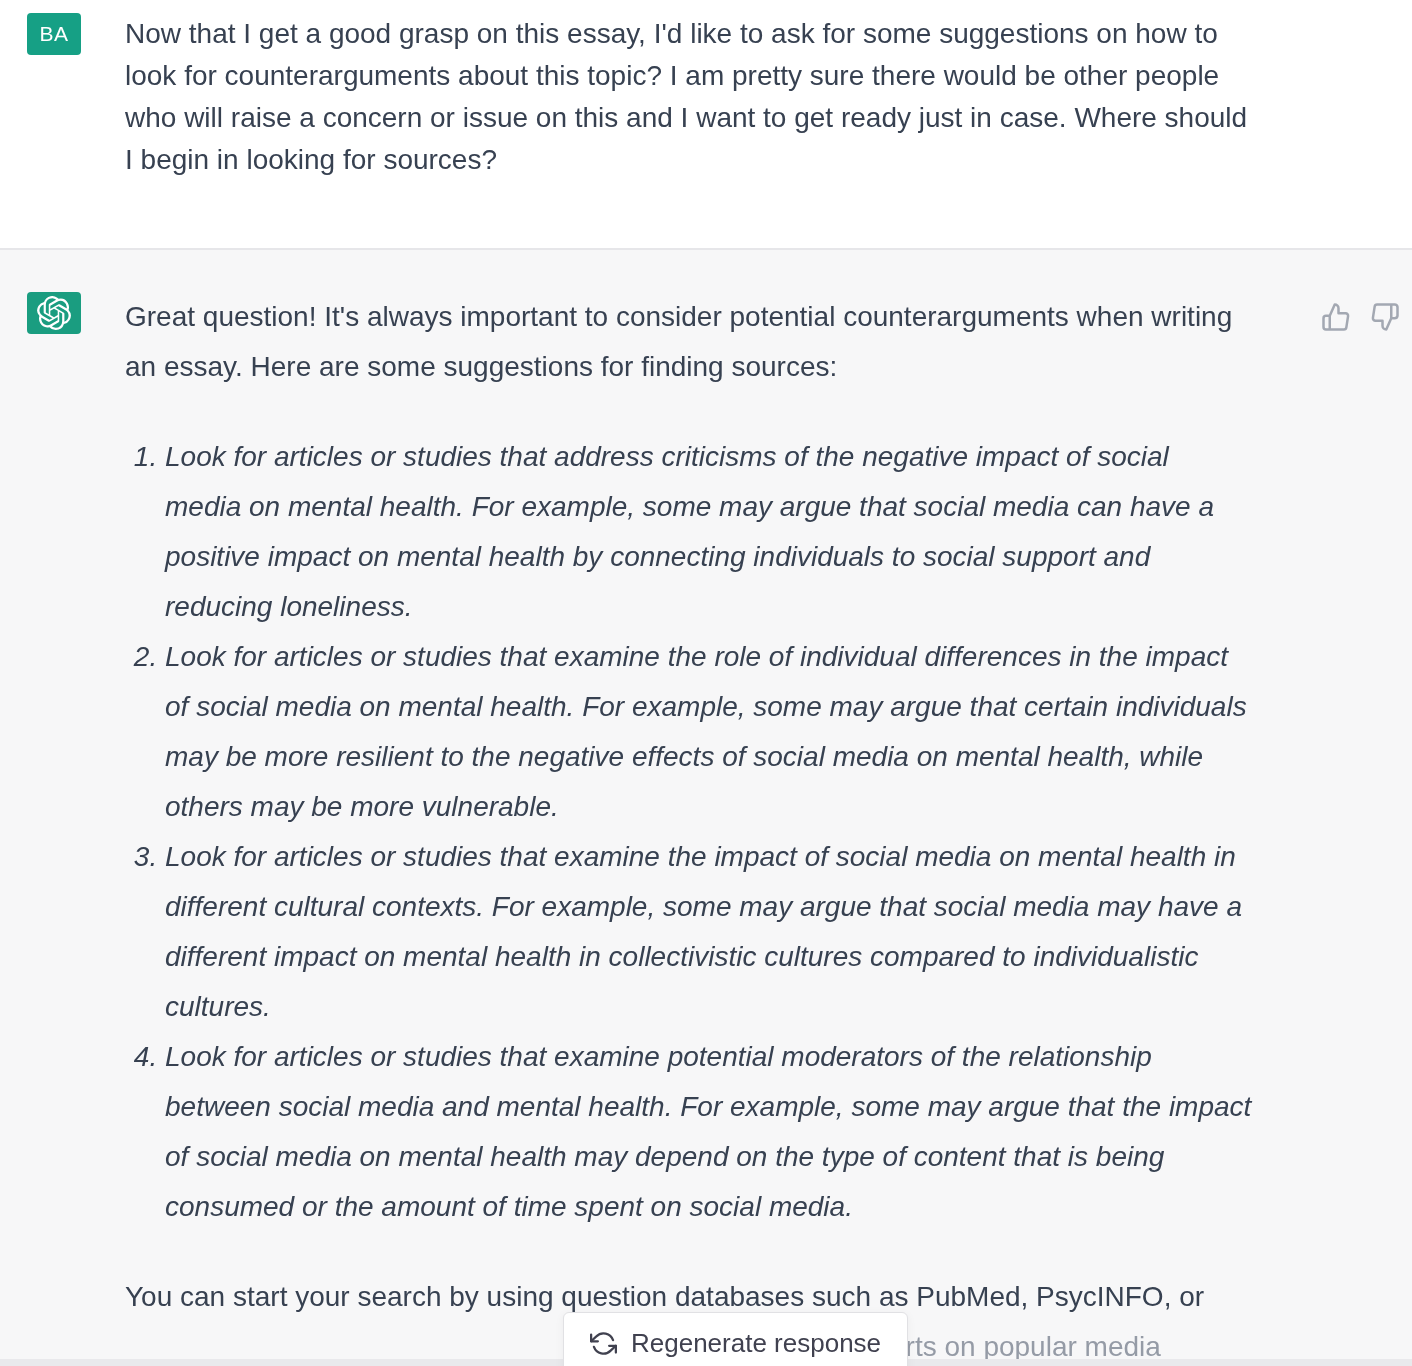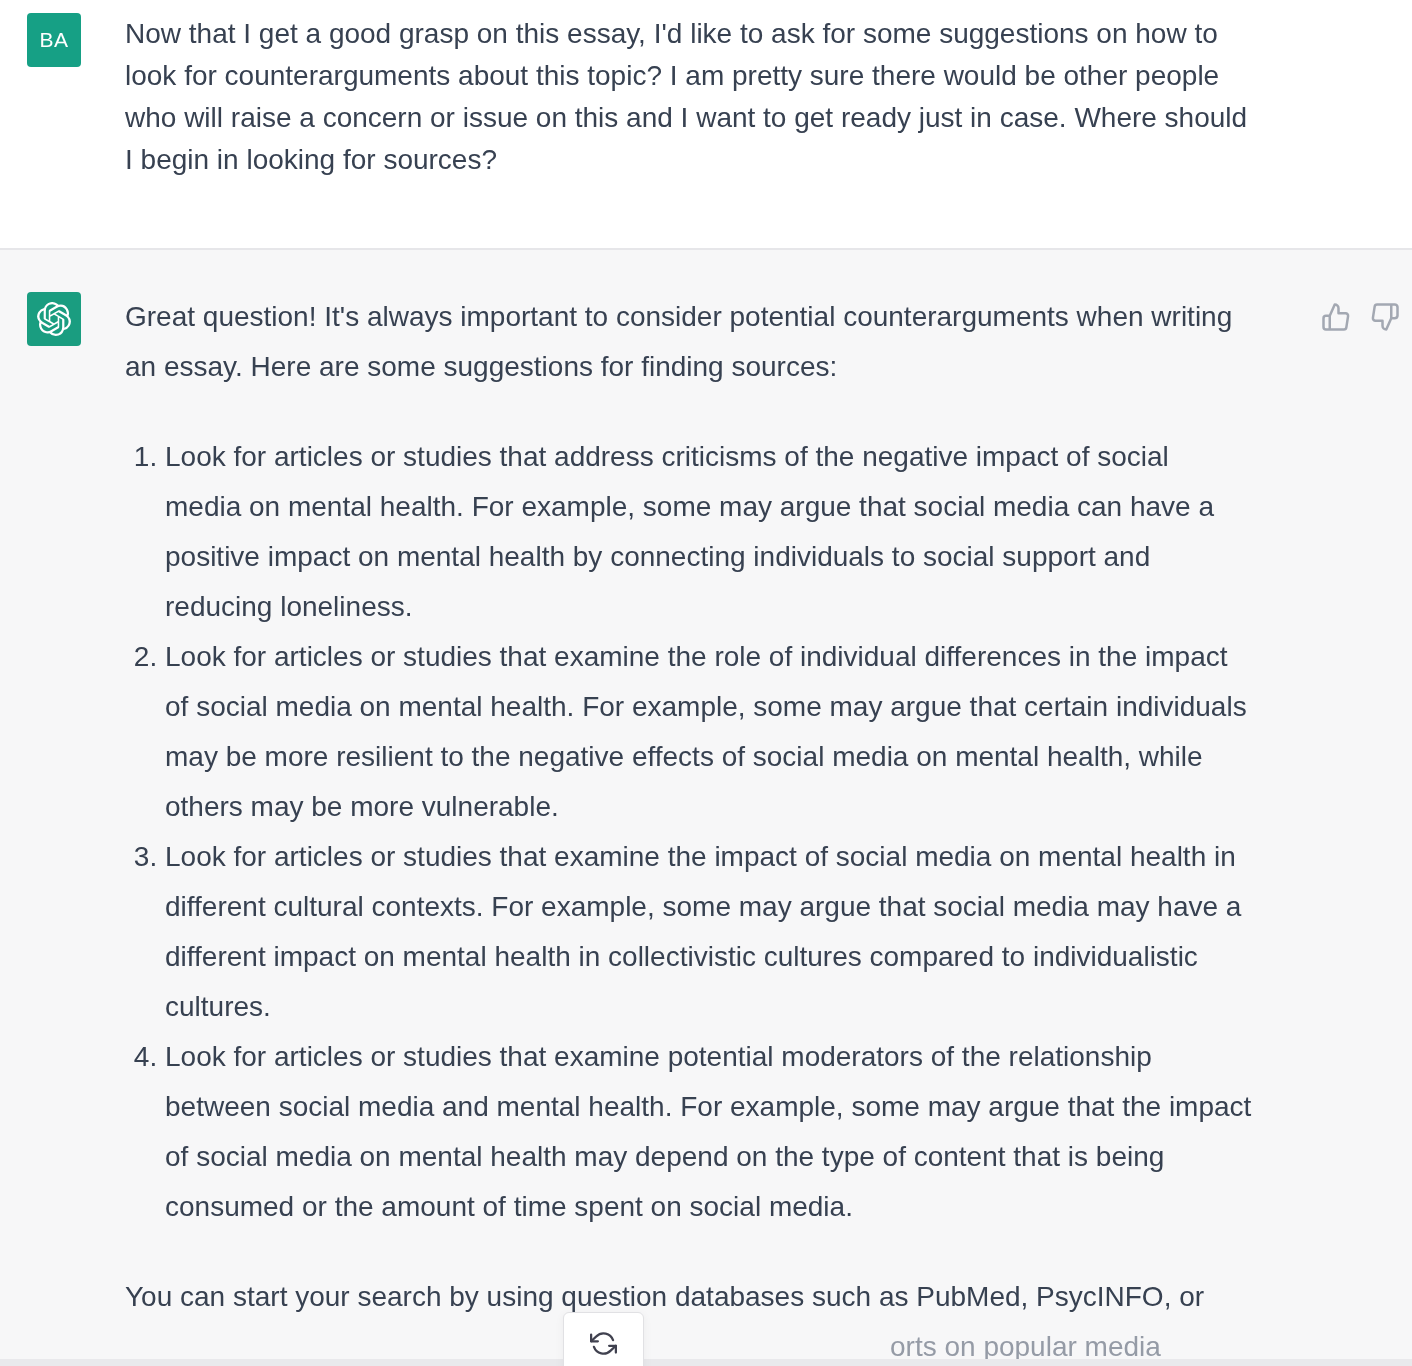--- a/index.html
+++ b/index.html
@@ -30,21 +30,21 @@
   .assistant-row {
     background: #f7f7f8;
     height: 1114px;
     padding: 42px 90px 0 27px;
     position: relative;
   }
 
   .avatar {
     flex: 0 0 auto;
     width: 54px;
-    height: 54px;
+    height: 42px;
     border-radius: 4px;
     margin-right: 44px;
     display: flex;
     align-items: center;
     justify-content: center;
   }
   .user-avatar {
     background: #16a085;
     color: #ffffff;
     font-size: 21px;
@@ -65,21 +65,21 @@
     font-size: 28px;
     line-height: 50px;
     width: 1210px;
   }
   .intro { margin: 0; white-space: pre-line; }
 
   ol.suggestions {
     margin: 40px 0 0 0;
     padding: 0 0 0 40px;
   }
-  ol.suggestions li { white-space: pre-line; }
+  ol.suggestions li { white-space: pre-line; font-style: italic; }
 
   .closing { margin: 40px 0 0 0; position: relative; }
   .closing-line1 { display: block; }
   .closing-line2 { display: block; color: #959ba6; position: relative; }
   .closing-line2 .seg-right { position: absolute; left: 765px; top: 0; }
 
   .feedback {
     position: absolute;
     top: 52px;
     right: 12px;
@@ -204,13 +204,14 @@
 </div>
 
 <div class="bottom-strip"></div>
 
 <button class="regenerate-btn">
   <svg viewBox="0 0 24 24" aria-hidden="true">
     <polyline points="1 4 1 10 7 10"></polyline>
     <polyline points="23 20 23 14 17 14"></polyline>
     <path d="M20.49 9A9 9 0 0 0 5.64 5.64L1 10m22 4l-4.64 4.36A9 9 0 0 1 3.51 15"></path>
   </svg>
+  <span>Regenerate response</span>
 </button>
 
 </body></html>

